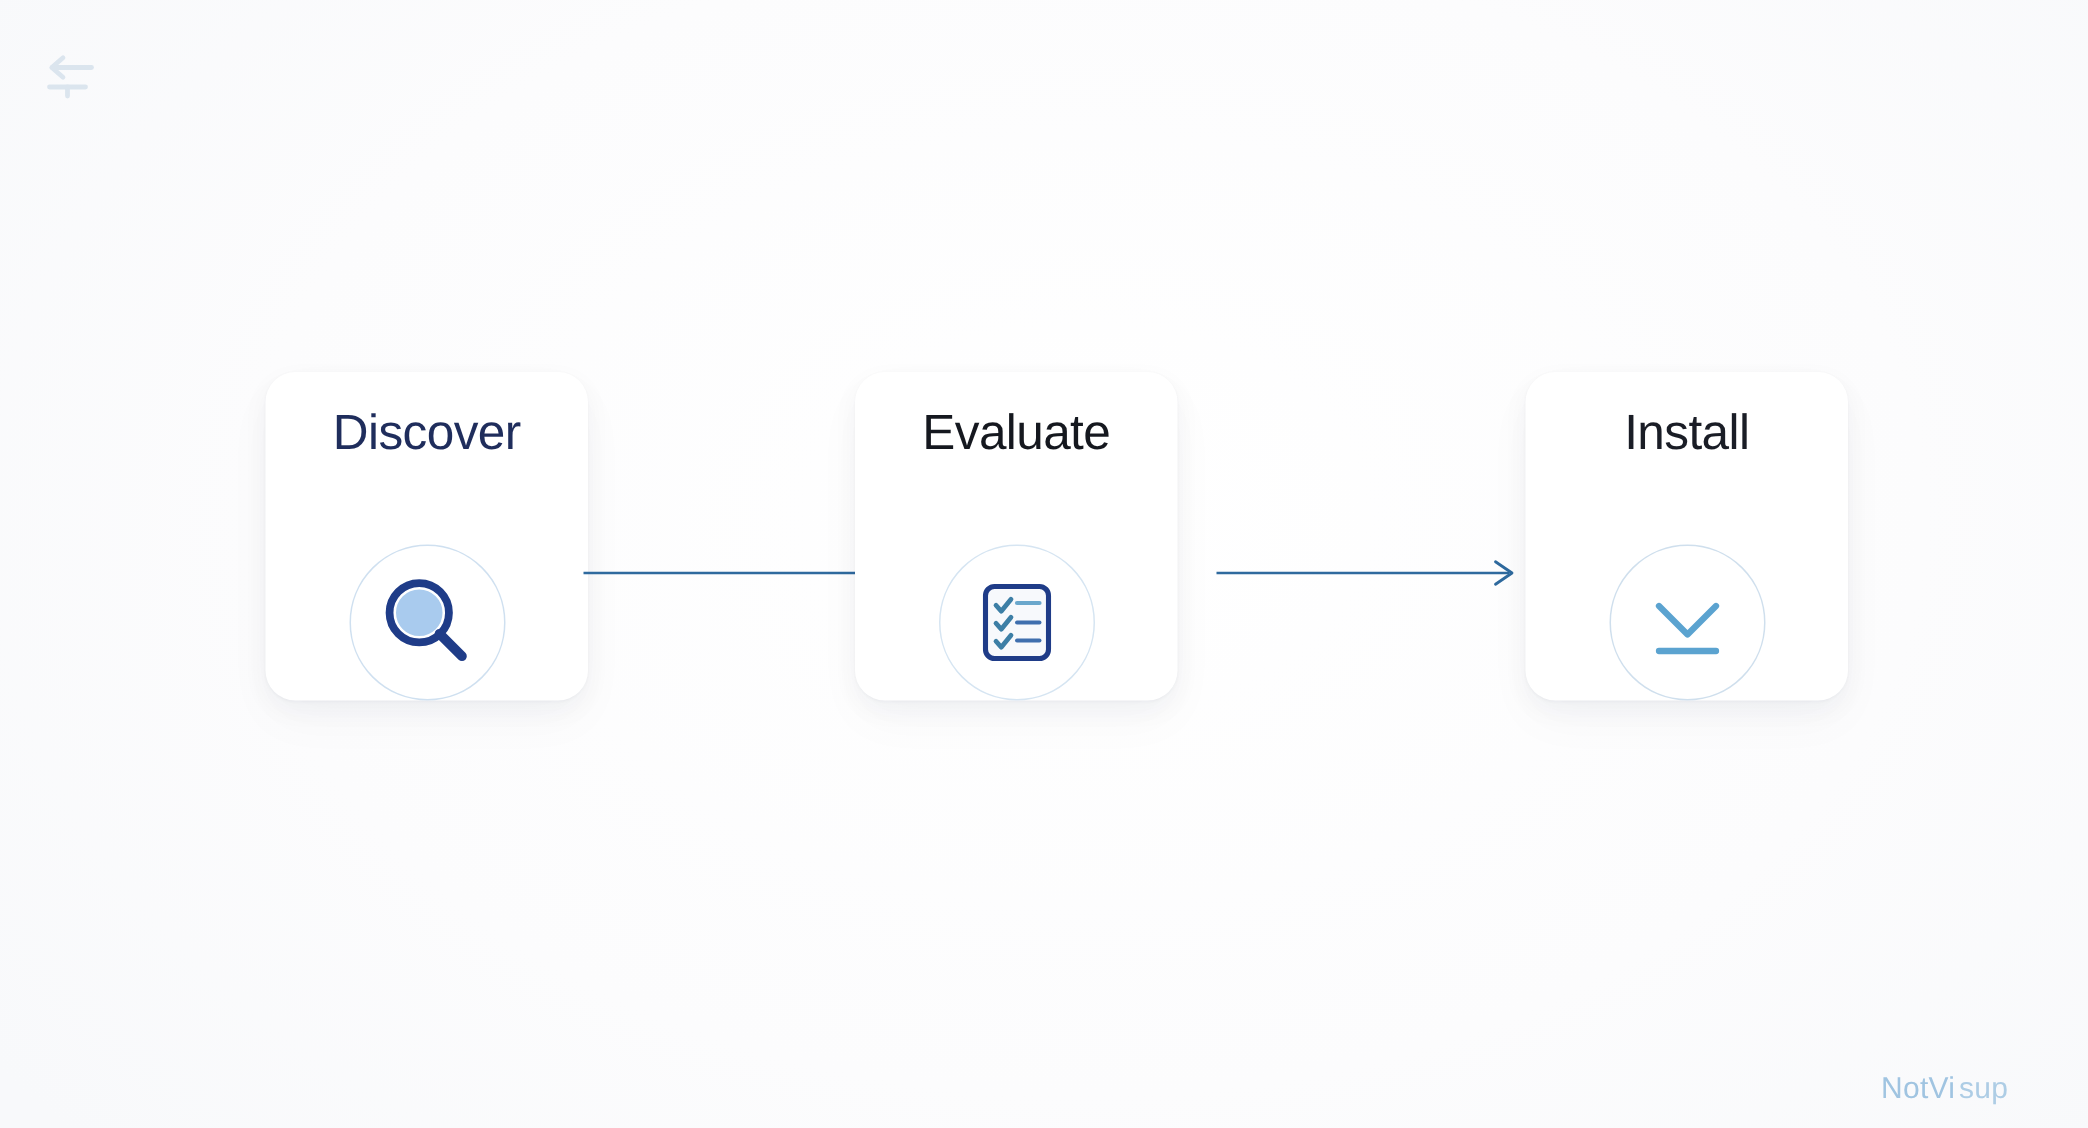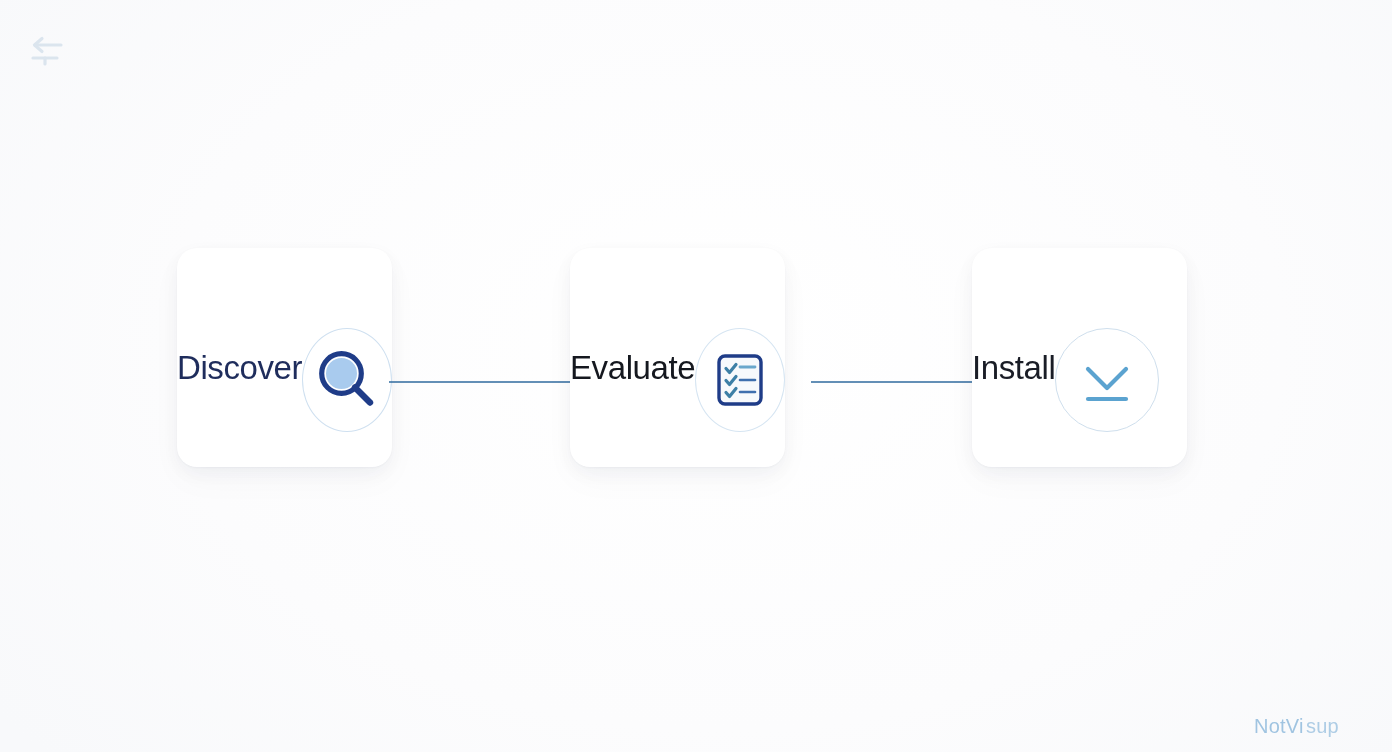--- a/index.html
+++ b/index.html
@@ -50,28 +50,29 @@
     top: 248px;
     width: 215px;
     height: 219px;
     background: #ffffff;
     border-radius: 20px;
     box-shadow:
       0 1px 2px rgba(27,37,66,0.035),
       0 6px 18px rgba(27,37,66,0.045),
       0 14px 34px rgba(27,37,66,0.028);
     display: flex;
-    flex-direction: row;
+    flex-direction: column;
     align-items: center;
     padding-top: 22px;
+    justify-content: space-between;
   }
 
   .card-1 { left: 177px; }
   .card-2 { left: 570px; }
-  .card-3 { left: 972px; }
+  .card-3 { left: 1017px; }
 
   .card-title {
     font-size: 33px;
     line-height: 1.1;
     font-weight: 400;
     letter-spacing: -0.4px;
     white-space: nowrap;
   }
   .title-navy  { color: #1f2d5c; }
   .title-ink   { color: #15181f; }

